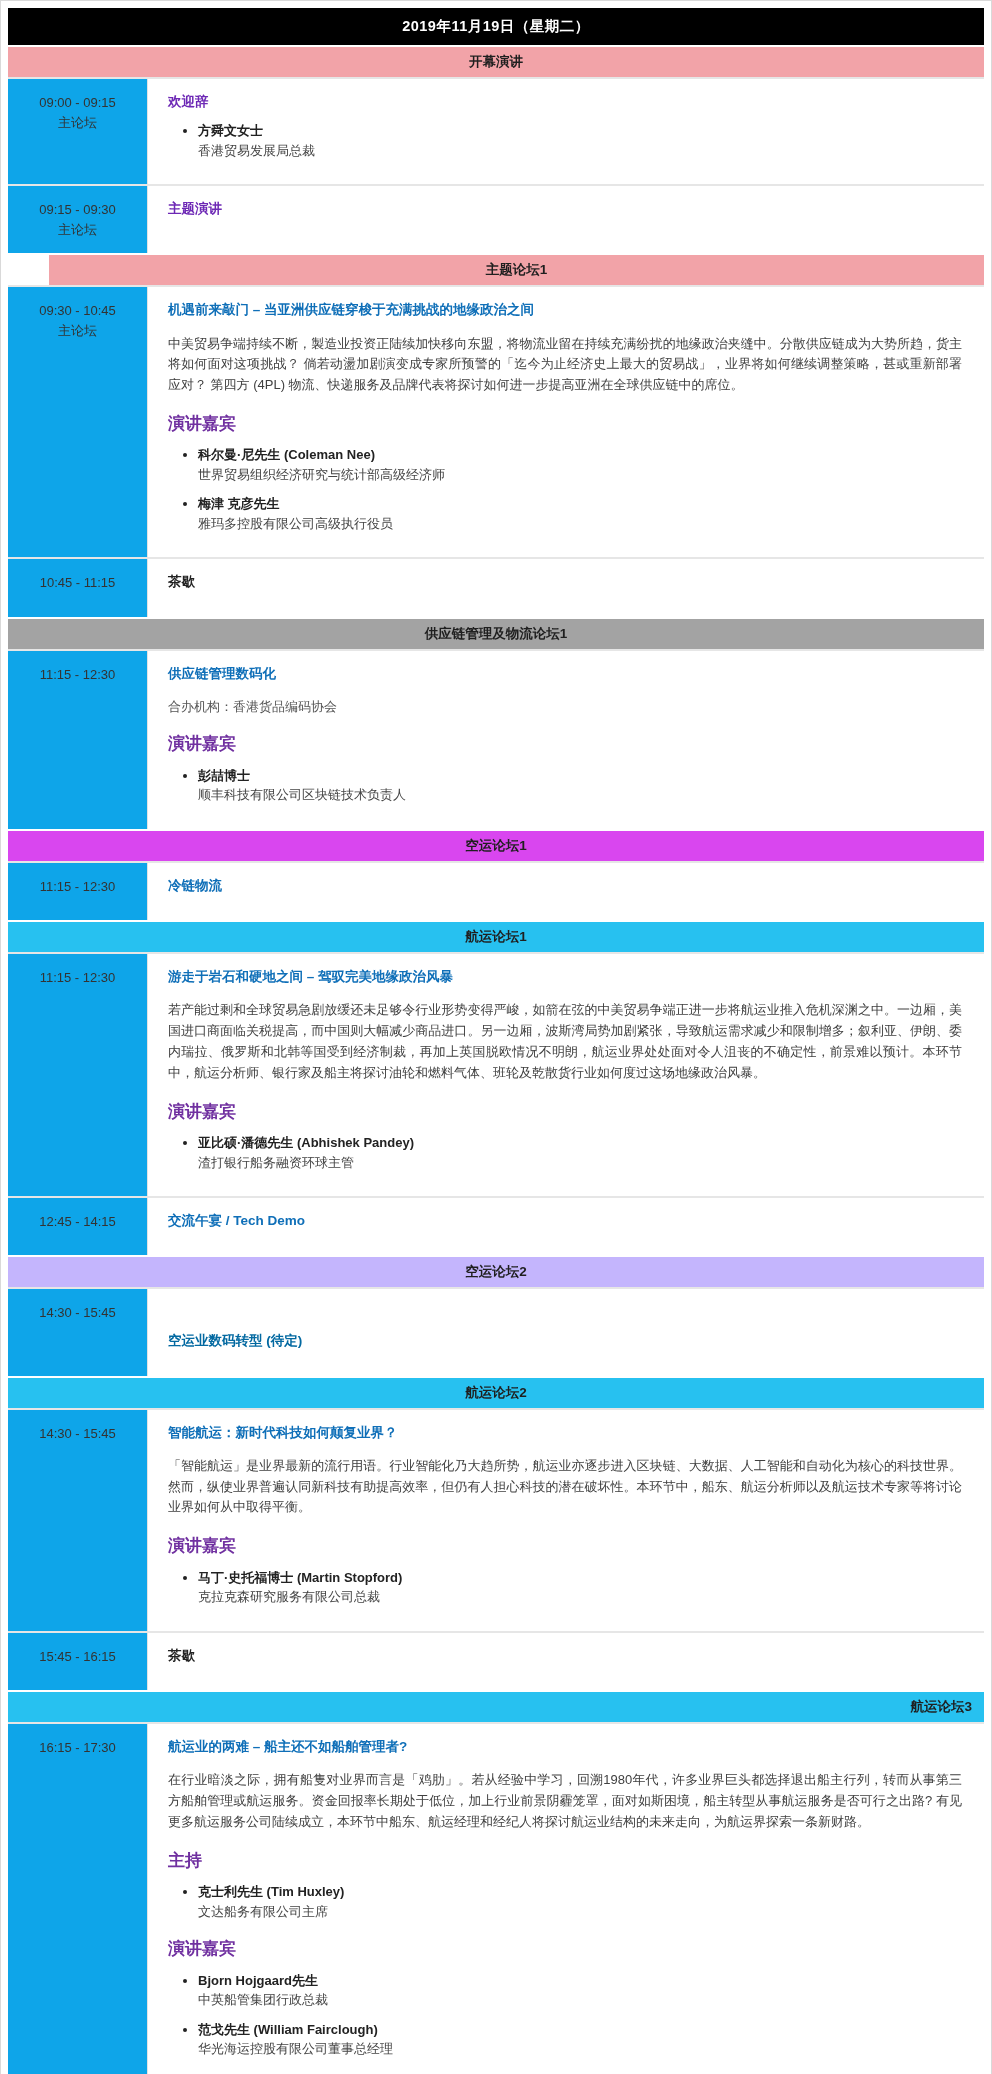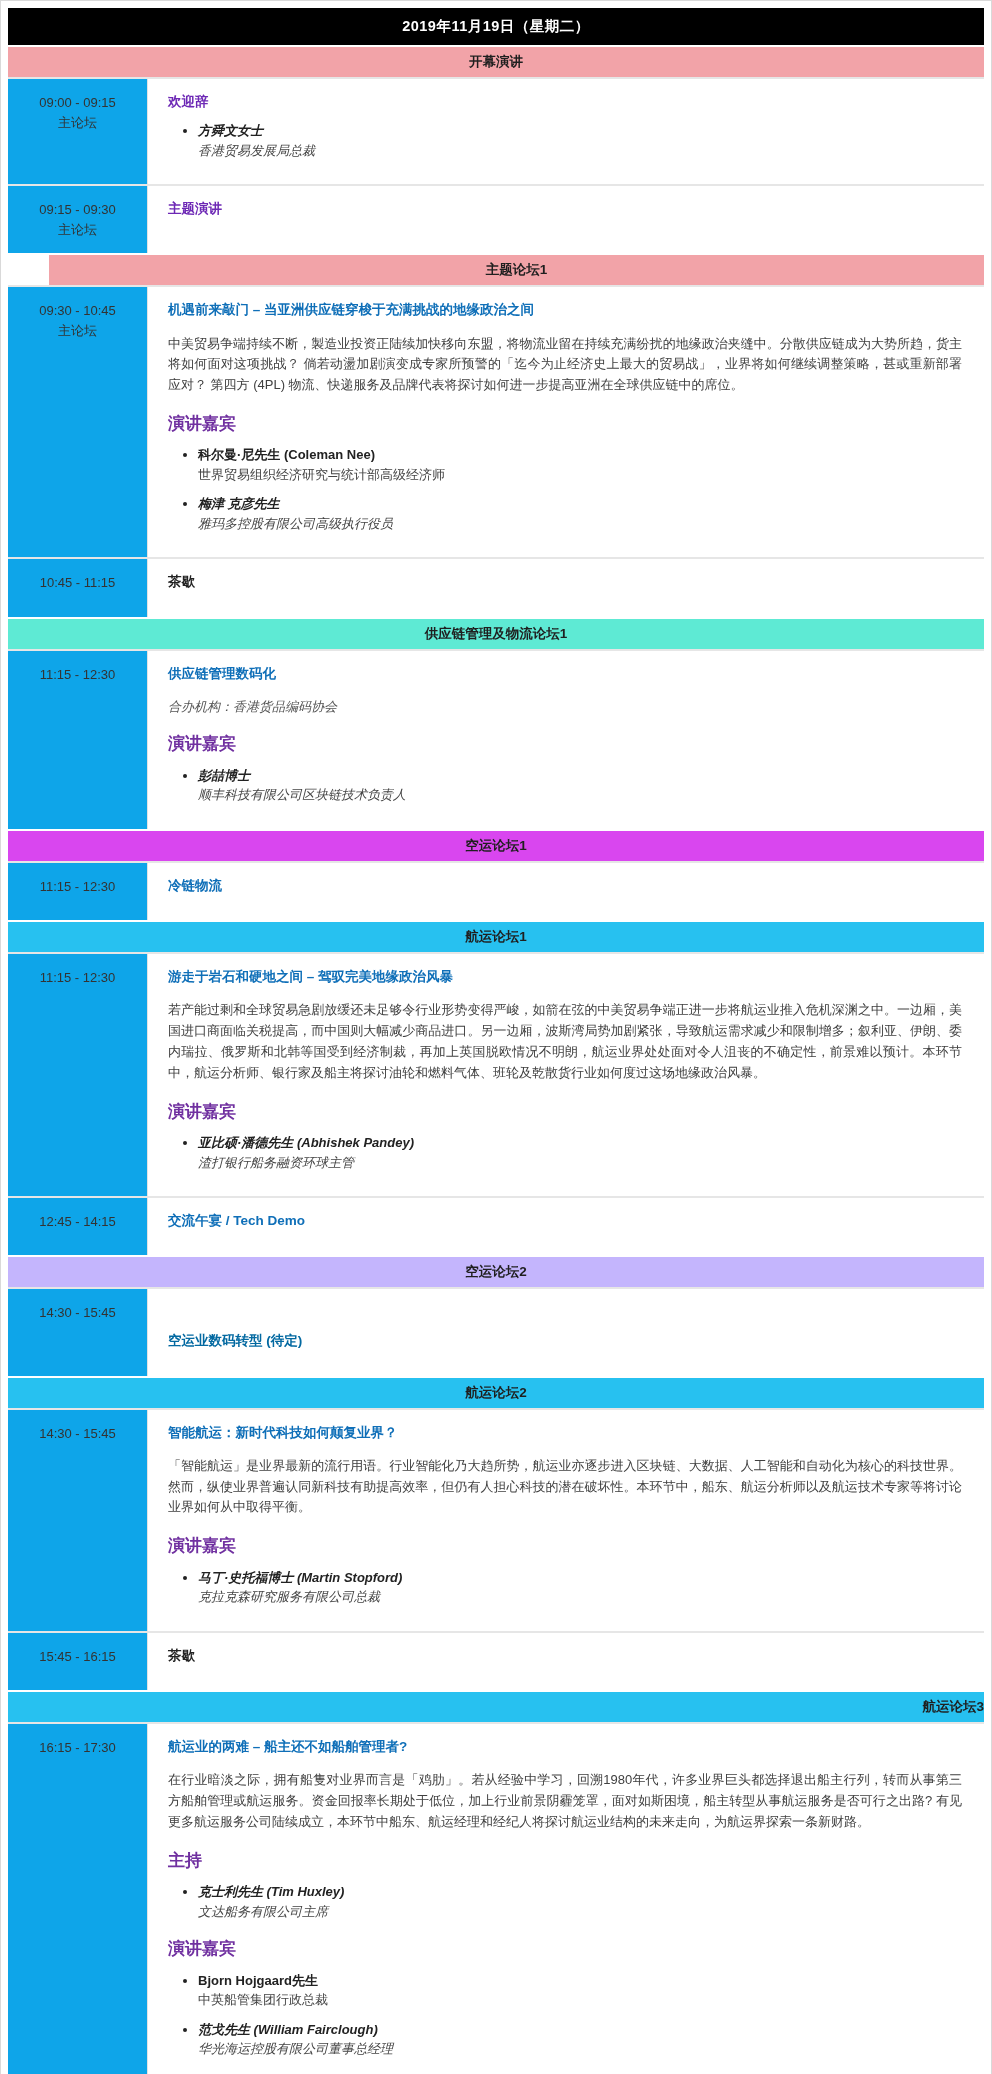--- a/index.html
+++ b/index.html
@@ -24,21 +24,21 @@
     font-size: 14.5px;
     text-align: center;
     padding: 9px 0;
     letter-spacing: 0.5px;
   }
   .section-band {
     text-align: center;
     font-weight: bold;
     font-size: 13.5px;
     color: #1f1f1f;
-    padding: 6px 0;
+    padding: 6px 12px;
     margin-top: 2px;
   }
   .row {
     display: flex;
     border-top: 2px solid #e6e6e6;
     background: #fff;
   }
   .row:first-of-type { border-top: none; }
   .time-cell {
     width: 140px;
@@ -60,21 +60,20 @@
     font-size: 13.5px;
     text-decoration: none;
     display: inline-block;
   }
   .plain-title {
     font-weight: bold;
     color: #222;
     font-size: 13.5px;
   }
   .org-line {
-    font-style: italic;
     color: #555;
     margin-top: 13px;
   }
   .desc {
     margin-top: 13px;
     color: #404040;
     line-height: 1.6;
     text-align: justify;
   }
   .group-heading {
@@ -84,21 +83,21 @@
   }
   ul.speakers {
     margin: 9px 0 0 0;
     padding-left: 30px;
     list-style: disc;
   }
   ul.speakers li {
     margin-bottom: 10px;
     color: #222;
   }
-  ul.speakers li:last-child { margin-bottom: 0; font-style: italic; }
+  ul.speakers li:last-child { margin-bottom: 0; }
   .speaker-name { font-weight: bold; color: #222; }
   .speaker-role { color: #444; font-weight: normal; }
 </style>
 </head>
 <body>
 
 <div class="page">
   <div class="date-bar">2019年11月19日（星期二）</div>
   <div id="schedule">
       <div class="section-band" style="background: rgb(242, 163, 168);">开幕演讲</div>
@@ -139,21 +138,21 @@
           </ul></div>
       </div>
       <div class="row">
         <div class="time-cell">
           <div>10:45 - 11:15</div>
         </div>
         <div class="content-cell">
           <div class="plain-title">茶歇</div>
         </div>
       </div>
-      <div class="section-band" style="background: #5eead4;">供应链管理及物流论坛1</div>
+      <div class="section-band" style="background: #a3a3a3;">供应链管理及物流论坛1</div>
       <div class="row">
         <div class="time-cell">
           <div>11:15 - 12:30</div>
         </div>
         <div class="content-cell"><a class="session-title" href="#" style="color: rgb(15, 111, 184);">供应链管理数码化</a><div class="org-line">合办机构：香港货品编码协会</div><div class="group-heading" style="color: rgb(112, 48, 160);">演讲嘉宾</div><ul class="speakers">
             <li>
               <div class="speaker-name">彭喆博士</div>
               <div class="speaker-role">顺丰科技有限公司区块链技术负责人</div>
             </li>
           </ul></div>

